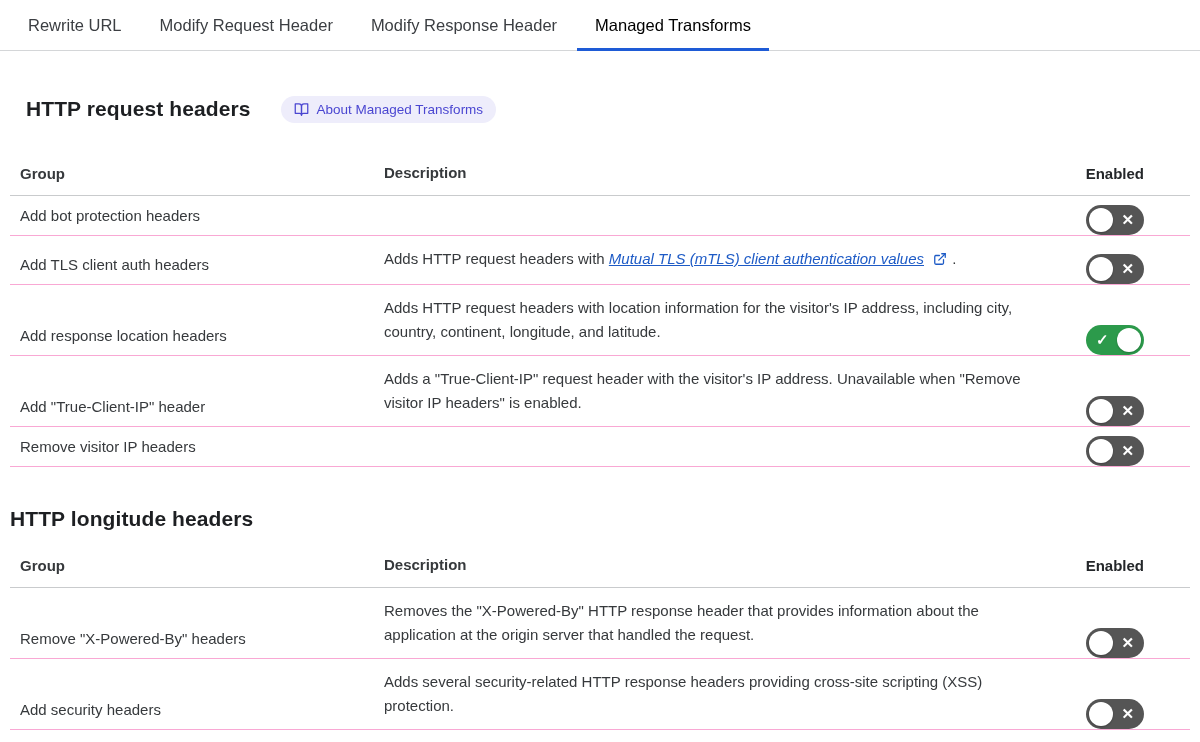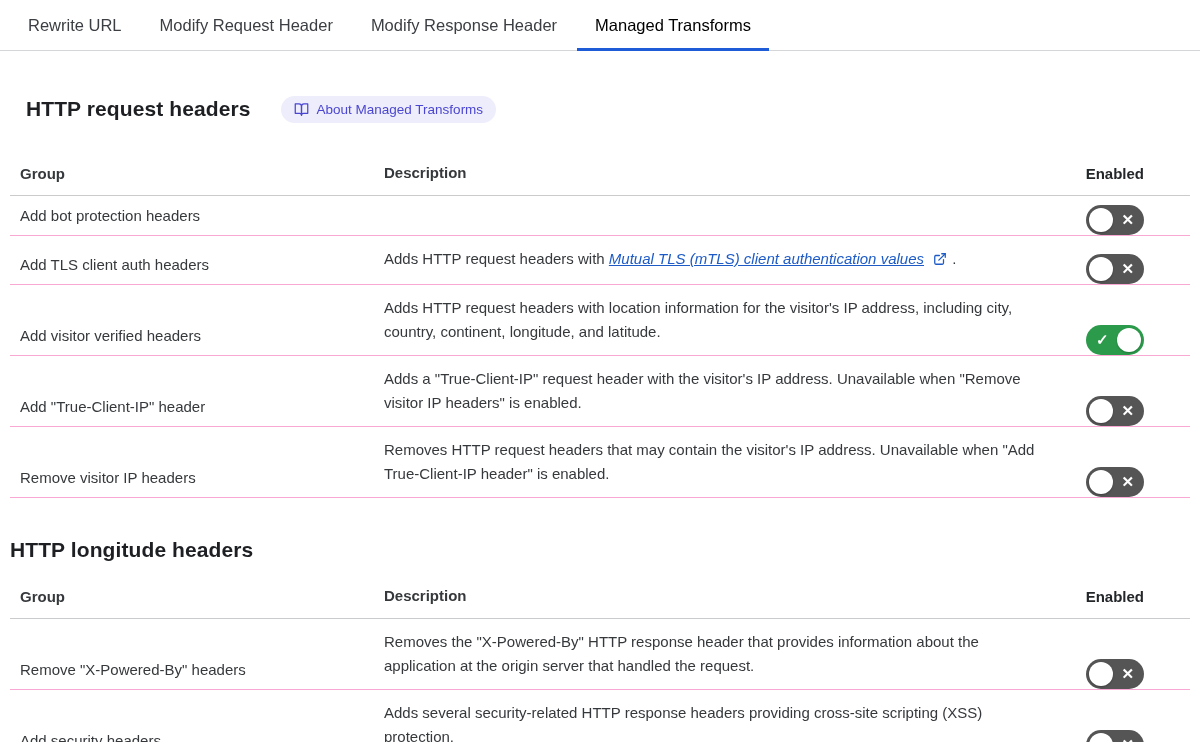--- a/index.html
+++ b/index.html
@@ -216,21 +216,21 @@
 .</div>
     <div class="cell-enabled">
       <button class="toggle off" type="button">
         <span class="knob"></span>
         <span class="glyph">✕</span>
       </button>
     </div>
   </div>
 
   <div class="row">
-    <div class="cell-group">Add visitor verified headers</div>
+    <div class="cell-group">Add response location headers</div>
     <div class="cell-desc">Adds HTTP request headers with location information for the visitor's IP address, including city, country, continent, longitude, and latitude.</div>
     <div class="cell-enabled">
       <button class="toggle on" type="button">
         <span class="knob"></span>
         <span class="glyph">✓</span>
       </button>
     </div>
   </div>
 
   <div class="row">
@@ -239,21 +239,20 @@
     <div class="cell-enabled">
       <button class="toggle off" type="button">
         <span class="knob"></span>
         <span class="glyph">✕</span>
       </button>
     </div>
   </div>
 
   <div class="row">
     <div class="cell-group">Remove visitor IP headers</div>
-    <div class="cell-desc">Removes HTTP request headers that may contain the visitor's IP address. Unavailable when "Add True-Client-IP header" is enabled.</div>
     <div class="cell-enabled">
       <button class="toggle off" type="button">
         <span class="knob"></span>
         <span class="glyph">✕</span>
       </button>
     </div>
   </div>
 </div>
     </div>
   </section>

